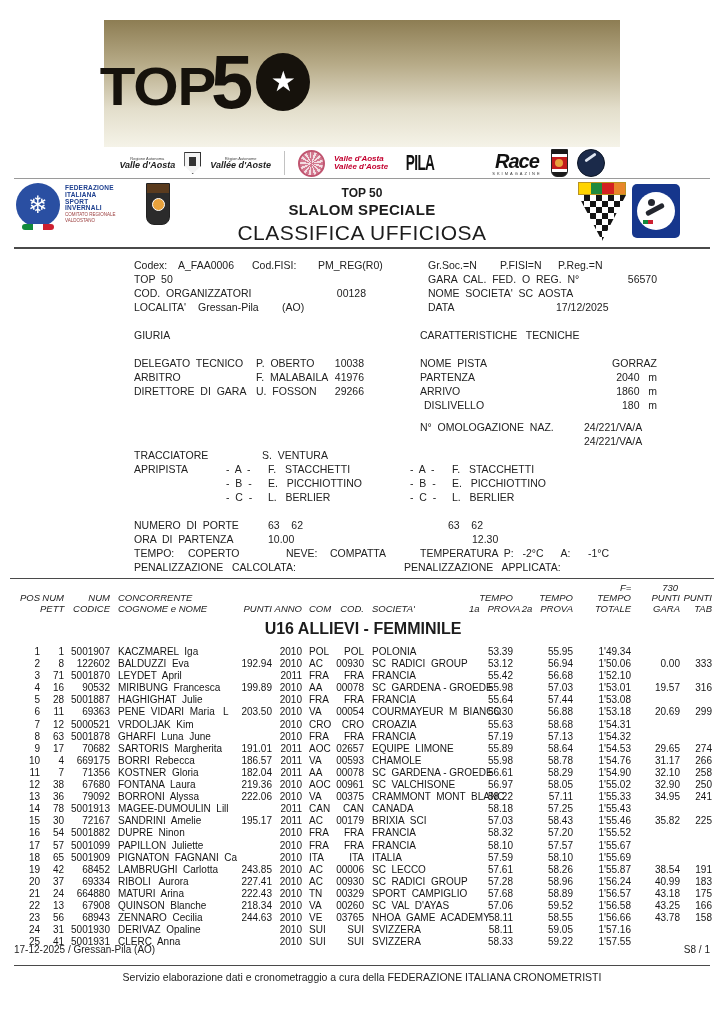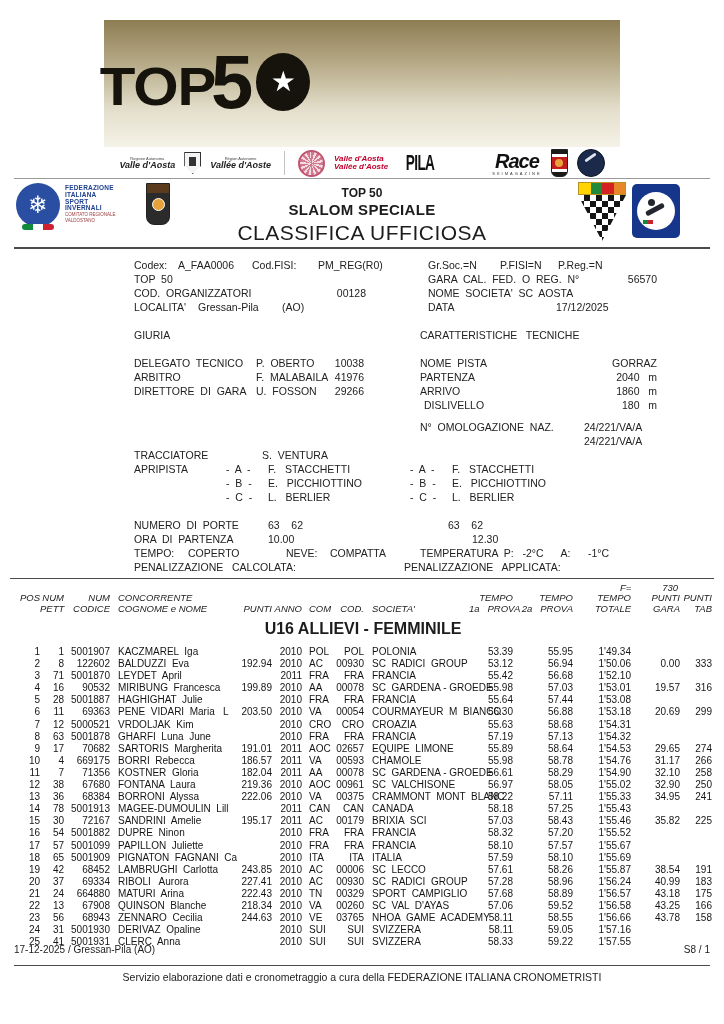--- a/index.html
+++ b/index.html
@@ -522,21 +522,21 @@
           <span class="c ral">56.97</span>
           <span class="c ral">58.05</span>
           <span class="c ral">1'55.02</span>
           <span class="c ral">32.90</span>
           <span class="c ral">250</span>
         </div>
 
         <div class="gridrow tr">
           <span class="c ral">13</span>
           <span class="c ral">36</span>
-          <span class="c ral">68384</span>
+          <span class="c ral">79092</span>
           <span class="c pl8">BORRONI  Alyssa</span>
           <span class="c ral">222.06</span>
           <span class="c ral">2010</span>
           <span class="c pl7">VA</span>
           <span class="c ral">00375</span>
           <span class="c pl8">CRAMMONT  MONT  BLANC</span>
           <span class="c ral">58.22</span>
           <span class="c ral">57.11</span>
           <span class="c ral">1'55.33</span>
           <span class="c ral">34.95</span>

